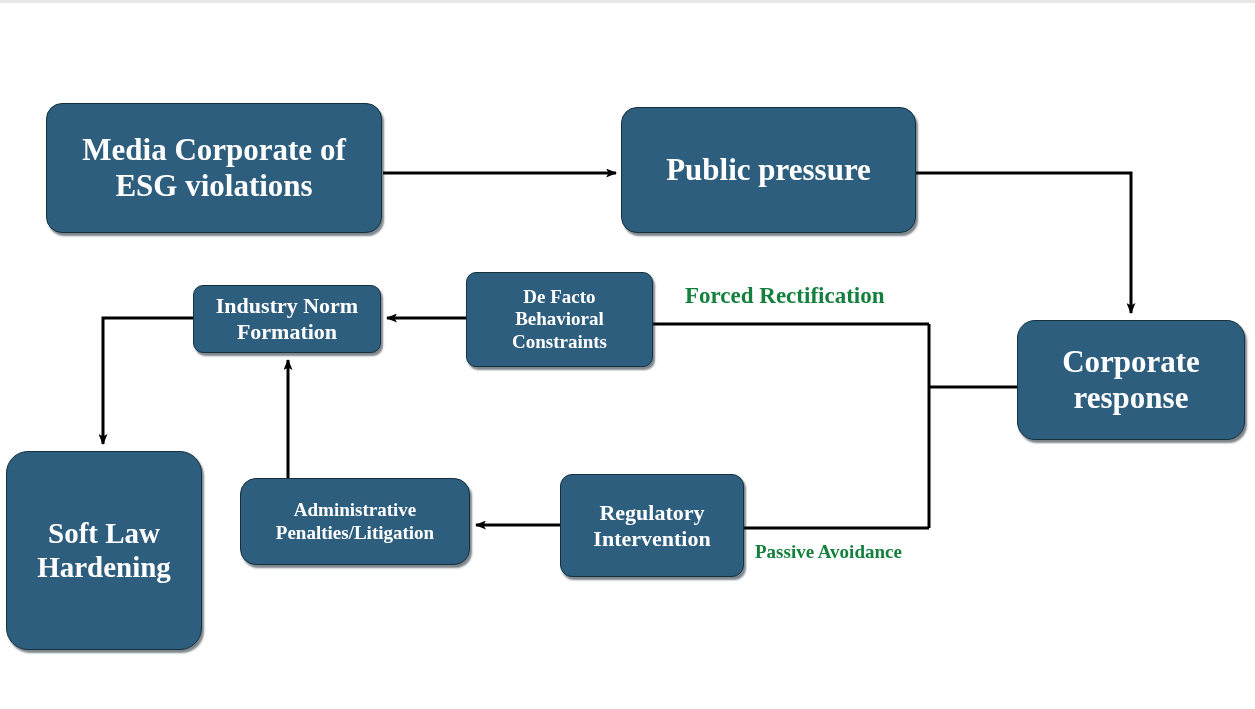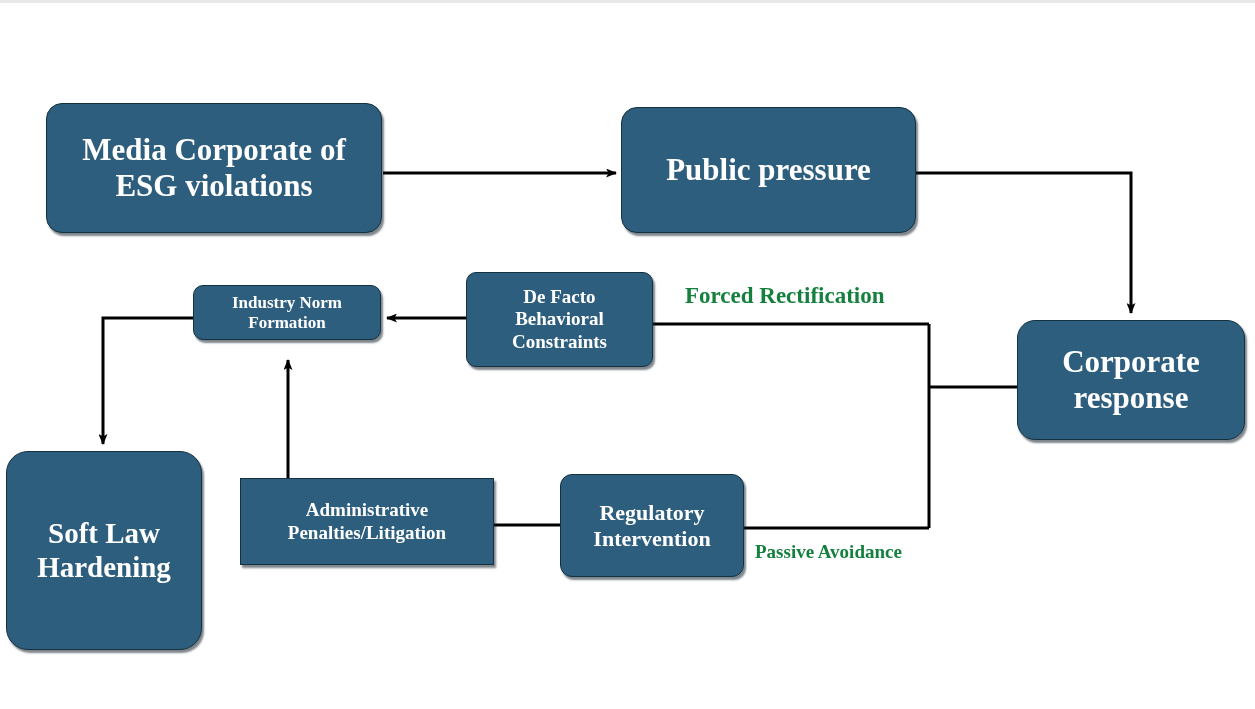--- a/index.html
+++ b/index.html
@@ -43,23 +43,23 @@
     text-align: center;
     line-height: 1.16;
     box-shadow: 2px 3px 2px rgba(20,35,45,0.55);
     padding: 2px 6px;
     white-space: pre-line;
   }
   .n-media        { left: 46px;   top: 103px; width: 336px; height: 130px; font-size: 31px; border-radius: 16px; }
   .n-public       { left: 621px;  top: 107px; width: 295px; height: 126px; font-size: 31px; border-radius: 16px; }
   .n-corporate    { left: 1017px; top: 320px; width: 228px; height: 120px; font-size: 31px; border-radius: 18px; }
   .n-defacto      { left: 466px;  top: 272px; width: 187px; height: 95px;  font-size: 19px; border-radius: 10px; text-align: center; }
-  .n-industry     { left: 193px;  top: 285px; width: 188px; height: 55px;  font-size: 17px; border-radius: 10px; }
+  .n-industry     { left: 193px;  top: 285px; width: 188px; height: 68px;  font-size: 22px; border-radius: 10px; }
   .n-softlaw      { left: 6px;    top: 451px; width: 196px; height: 199px; font-size: 29px; border-radius: 22px; }
-  .n-admin        { left: 240px;  top: 478px; width: 254px; height: 87px;  font-size: 19px; border-radius: 0; }
+  .n-admin        { left: 240px;  top: 478px; width: 230px; height: 87px;  font-size: 19px; border-radius: 16px; }
   .n-regulatory   { left: 560px;  top: 474px; width: 184px; height: 103px; font-size: 22px; border-radius: 12px; }
 
   .edge-label {
     position: absolute;
     color: #15803d;
     font-weight: bold;
     white-space: nowrap;
   }
   .lbl-forced  { left: 685px; top: 283px; font-size: 23px; }
   .lbl-passive { left: 755px; top: 541px; font-size: 19px; }

